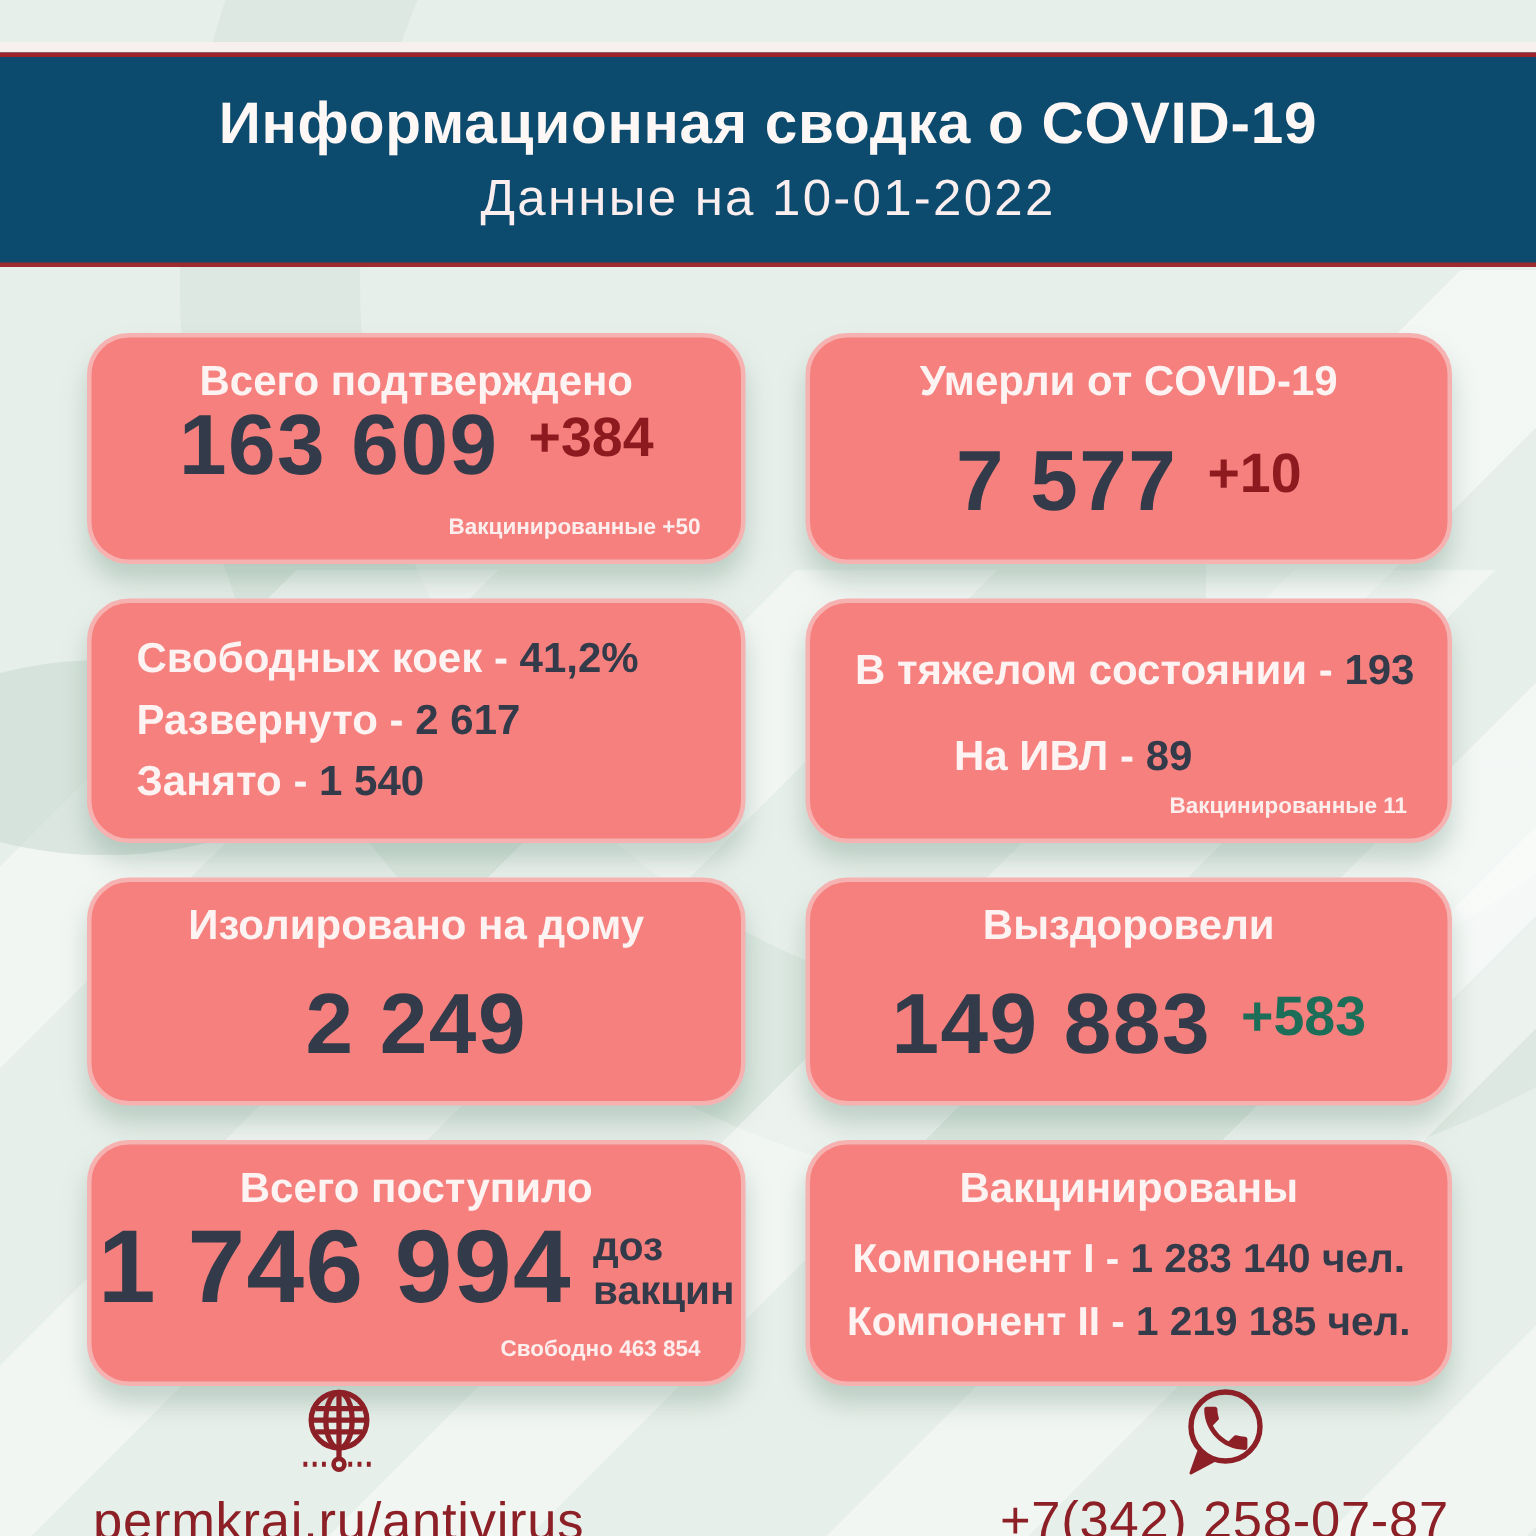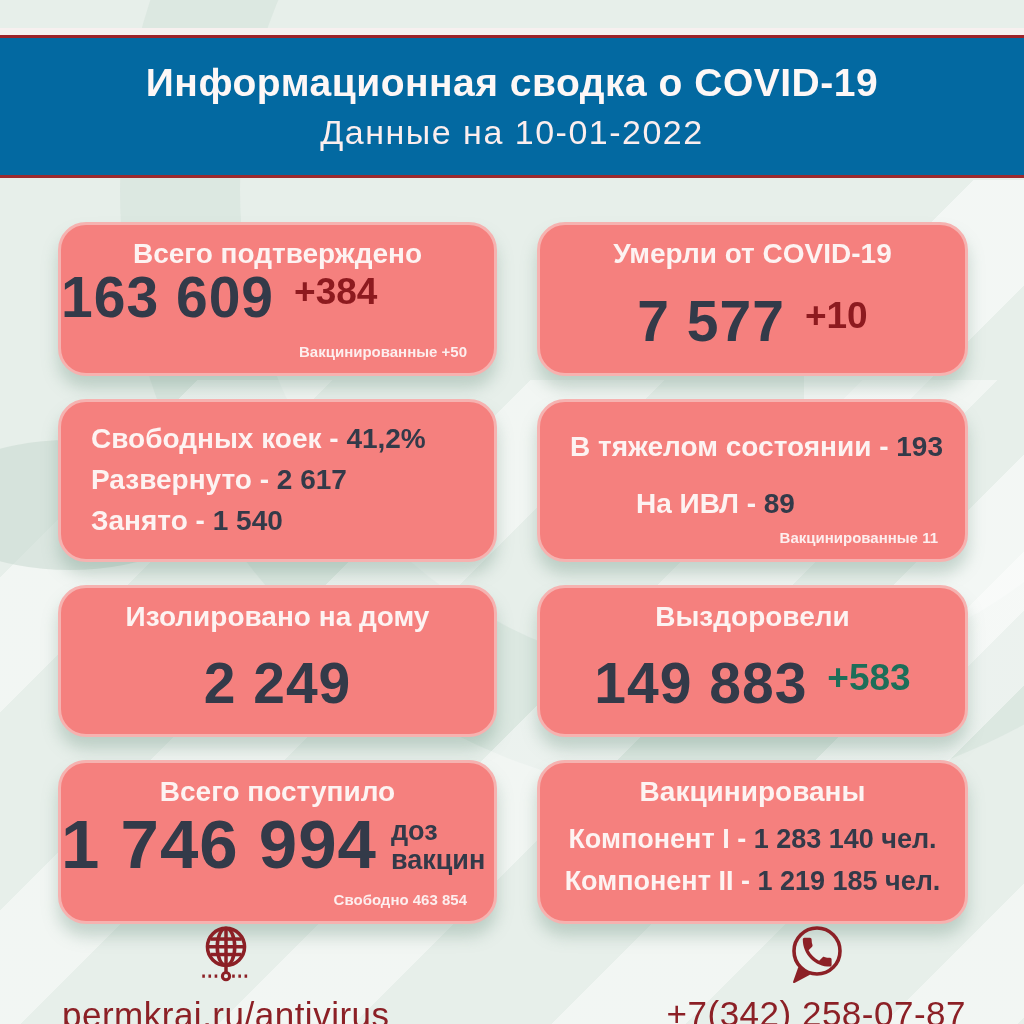--- a/index.html
+++ b/index.html
@@ -11,35 +11,35 @@
     background:repeating-linear-gradient(135deg,rgba(255,255,255,0) 0 140px,rgba(255,255,255,.45) 140px 235px);}
   .deco-stripe-top{position:absolute;right:-40px;top:180px;width:260px;height:520px;z-index:0;
     background:repeating-linear-gradient(135deg,rgba(255,255,255,0) 0 120px,rgba(255,255,255,.5) 120px 230px);}
   .deco-arc{position:absolute;top:-420px;left:120px;width:980px;height:980px;border-radius:50%;
     border:120px solid rgba(195,214,205,.30);z-index:0;}
   .deco-blob{position:absolute;left:-70px;top:440px;width:280px;height:130px;border-radius:50%;
     background:rgba(201,216,208,.55);z-index:0;}
 
   
   .top-divider{position:absolute;left:0;top:28px;width:100%;height:7px;background:#f7f0ef;z-index:3;}
-  .header-band{position:absolute;left:0;top:35px;width:100%;height:143px;background:#0369a1;
+  .header-band{position:absolute;left:0;top:35px;width:100%;height:143px;background:#0c4a6e;
     border-top:3px solid #9d2229;border-bottom:3px solid #9c2a2e;box-sizing:border-box;z-index:3;
     display:flex;flex-direction:column;align-items:center;justify-content:center;gap:8px;}
   .page-title{color:#fdf7f6;font-size:39px;font-weight:700;letter-spacing:.5px;margin:0;}
   .page-subtitle{color:#fbeeee;font-size:34px;font-weight:400;letter-spacing:1.5px;margin:0;}
 
   
   .cards-grid{position:absolute;left:58px;top:222px;z-index:2;display:grid;
     grid-template-columns:439px 431px;grid-template-rows:154px 163px 152px 164px;
     column-gap:40px;row-gap:23px;}
   .card{position:relative;background:#f5807e;border:3px solid #f6b2b0;border-radius:28px;
     box-sizing:border-box;box-shadow:0 12px 16px rgba(110,145,130,.35);
     display:flex;flex-direction:column;}
   .card-title{color:#fdf3f2;font-size:28px;font-weight:700;text-align:center;margin:13px 0 0 0;}
-  .value-row{display:flex;align-items:flex-start;gap:20px;}
+  .value-row{display:flex;align-items:flex-start;justify-content:center;gap:20px;}
   .fill-center{flex:1;display:flex;align-items:center;justify-content:center;}
   .big-number{color:#333a49;font-size:57px;font-weight:800;line-height:.95;letter-spacing:1px;}
   .delta{font-size:37px;font-weight:800;line-height:1;margin-top:3px;}
   .delta-red{color:#8d1a1f;}
   .delta-green{color:#1d6e59;}
   .note{position:absolute;right:27px;bottom:13px;color:#fdeeee;font-size:15px;font-weight:700;}
 
   .lines-card{justify-content:space-evenly;padding:12px 10px 12px 30px;}
   .line{font-size:28px;line-height:1.1;white-space:pre;}
   .line-label{color:#fdf3f2;font-weight:700;}

